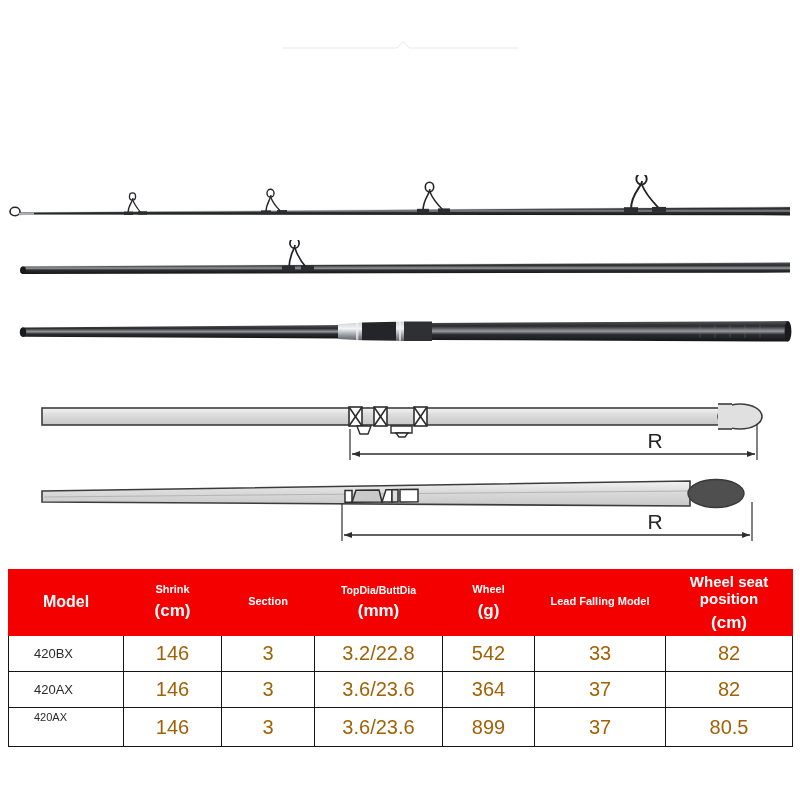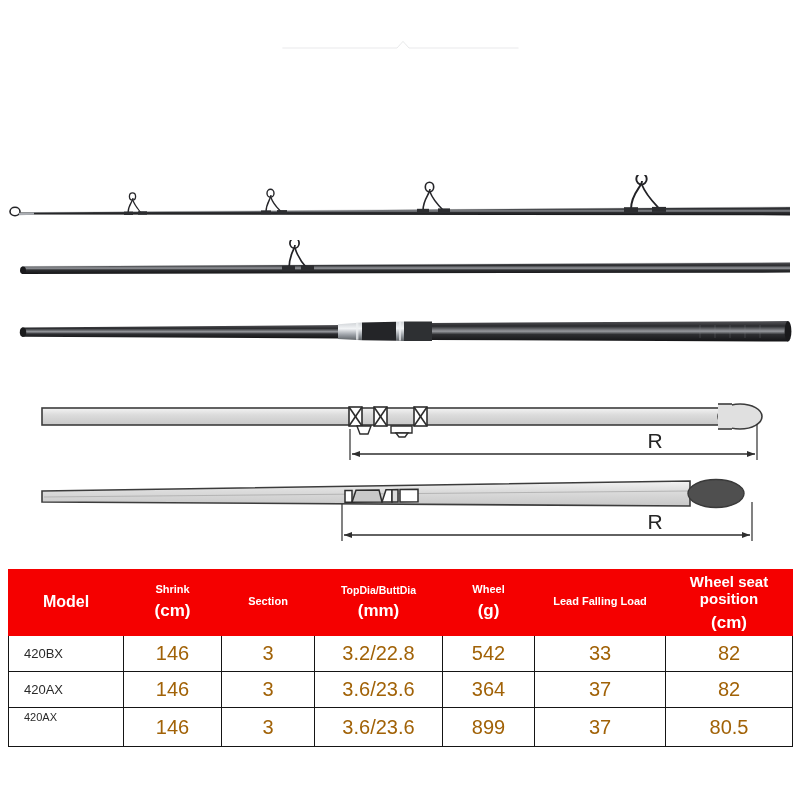--- a/index.html
+++ b/index.html
@@ -54,21 +54,21 @@
 
   .spec-table tbody td{
     height:35px;
     font-size:20px;
     color:#a16207;
     font-weight:normal;
   }
   .spec-table tbody td.model-cell{
     font-size:13px;
     text-align:left;
-    padding-left:15px;
+    padding-left:25px;
     color:#2a2a2a;
   }
   .spec-table tbody tr:nth-child(3) td.model-cell{
     font-size:11px;
     vertical-align:top;
     padding-top:3px;
   }
 
   
   col.c-model{width:115px;}
@@ -294,21 +294,21 @@
           </div>
         </th>
         <th>
           <div class="hdr-stack">
             <span class="hdr-top">Wheel</span>
             <span class="hdr-unit">(g)</span>
           </div>
         </th>
         <th>
           <div class="hdr-stack">
-              <span class="hdr-top">Lead Falling Load</span>
+              <span class="hdr-top">Lead Falling Model</span>
             </div>
         </th>
         <th>
           <div class="hdr-stack" style="align-items:flex-start;">
             <span class="hdr-small">Wheel seat position</span>
             <span class="hdr-unit" style="align-self:center;">(cm)</span>
           </div>
         </th>
       </tr>
     </thead>

